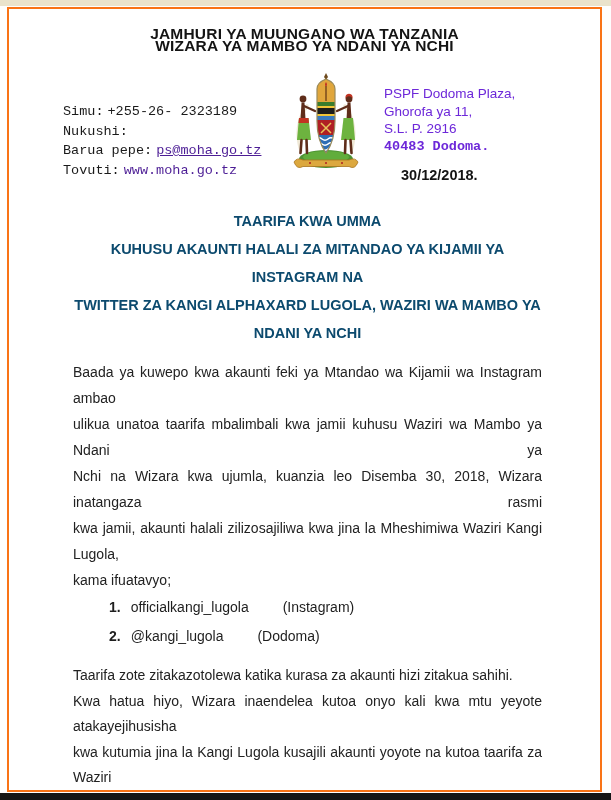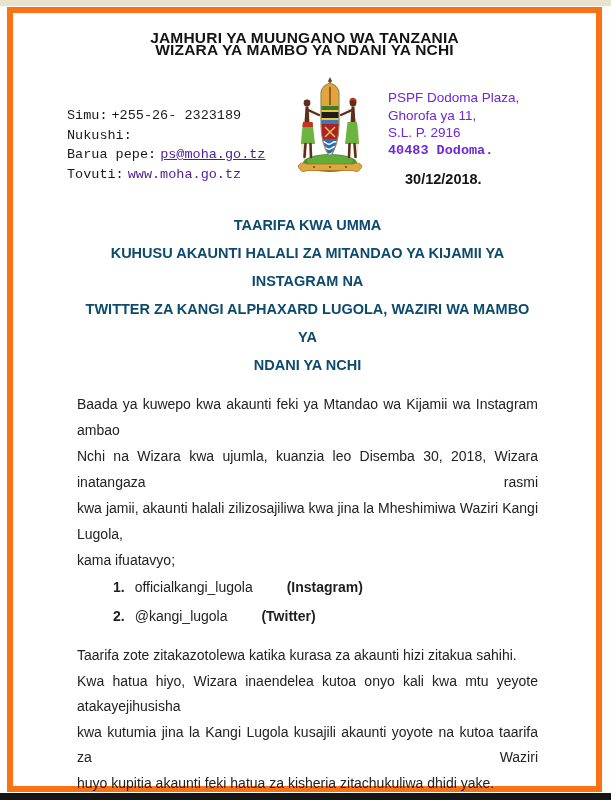--- a/index.html
+++ b/index.html
@@ -4,40 +4,40 @@
 <style>
   html,body { margin:0; padding:0; background:#ffffff; }
   .canvas {
     position:relative; width:611px; height:800px; background:#fefefe;
     font-family:"Liberation Sans", sans-serif; color:#1e1e1e; overflow:hidden;
   }
   .top-strip { position:absolute; top:0; left:0; width:611px; height:6px; background:#eae3cc; }
   .bottom-strip { position:absolute; bottom:0; left:0; width:611px; height:7px; background:#161616; }
   .page {
     position:absolute; left:7px; top:7px; width:595px; height:785px;
-    background:#ffffff; border:6px solid #f97316; box-sizing:border-box;
+    background:#ffffff; border:2px solid #f97316; box-sizing:border-box;
   }
   .h-line { position:absolute; left:0; width:100%; text-align:center; font-weight:bold; font-size:15.5px; letter-spacing:0.2px; color:#141414; }
   .h1 { top:16px; }
   .h2 { top:28px; }
   .contact { position:absolute; left:54px; top:93px; font-size:13.5px; line-height:19.5px; color:#1a1a1a;font-family:Liberation Mono, monospace; }
   .contact .lbl { margin-right:4px; }
   .address { position:absolute; left:375px; top:76px; font-size:13.5px; line-height:17.5px; color:#6d28d9; }
   .address .serif-bold { font-family:Liberation Mono, monospace; font-weight:bold; }
   .emblem-wrap { position:absolute; left:279px; top:64px; width:76px; height:104px; }
   .date { position:absolute; left:392px; top:158px; font-weight:bold; font-size:14.5px; color:#141414; }
   .main { position:absolute; top:198px; left:64px; right:58px; }
   .tline { text-align:center; font-weight:bold; font-size:14.5px; line-height:28px; color:#0c4a6e; }
   .bline { font-size:14px; line-height:26px; color:#222222; }
   .p1 { margin-top:12px; }
   .jl { text-align:justify; text-align-last:justify; }
   .accounts { margin-top:0px; padding-left:36px; }
   .acct { font-size:14px; line-height:29px; }
   .acct .num { font-weight:bold; margin-right:10px; }
-  .acct .plat { font-weight:bold;padding-left:30px; }
+  .acct .plat { font-weight:normal;padding-left:30px; }
   .p2 { margin-top:12px; }
   .p2 .bline { line-height:25.5px; }
   .link { color:#4c1d95; text-decoration:none; cursor:pointer; }
   .u { text-decoration:underline; }
 </style>
 </head>
 <body>
 
 <div class="canvas">
   <div class="top-strip"></div>
@@ -128,33 +128,34 @@
 
     <div class="main">
 
       <div class="tline">TAARIFA KWA UMMA</div>
       <div class="tline">KUHUSU AKAUNTI HALALI ZA MITANDAO YA KIJAMII YA INSTAGRAM NA</div>
       <div class="tline">TWITTER ZA KANGI ALPHAXARD LUGOLA, WAZIRI WA MAMBO YA</div>
       <div class="tline">NDANI YA NCHI</div>
 
       <div class="p1">
         <div class="bline jl">Baada ya kuwepo kwa akaunti feki ya Mtandao wa Kijamii wa Instagram ambao</div>
+        <div class="bline jl">ulikua unatoa taarifa mbalimbali kwa jamii kuhusu Waziri wa Mambo ya Ndani ya</div>
         <div class="bline jl">Nchi na Wizara kwa ujumla, kuanzia leo Disemba 30, 2018, Wizara inatangaza rasmi</div>
         <div class="bline jl">kwa jamii, akaunti halali zilizosajiliwa kwa jina la Mheshimiwa Waziri Kangi Lugola,</div>
         <div class="bline">kama ifuatavyo;</div>
       </div>
 
       <div class="accounts">
         <div class="acct">
           <span class="num">1.</span><span>officialkangi_lugola</span>
           <span class="plat">(Instagram)</span>
         </div>
         <div class="acct">
           <span class="num">2.</span><span>@kangi_lugola</span>
-          <span class="plat">(Twitter)</span>
+          <span class="plat">(Dodoma)</span>
         </div>
       </div>
 
       <div class="p2">
         <div class="bline">Taarifa zote zitakazotolewa katika kurasa za akaunti hizi zitakua sahihi.</div>
         <div class="bline jl">Kwa hatua hiyo, Wizara inaendelea kutoa onyo kali kwa mtu yeyote atakayejihusisha</div>
         <div class="bline jl">kwa kutumia jina la Kangi Lugola kusajili akaunti yoyote na kutoa taarifa za Waziri</div>
         <div class="bline">huyo kupitia akaunti feki hatua za kisheria zitachukuliwa dhidi yake.</div>
       </div>
 

